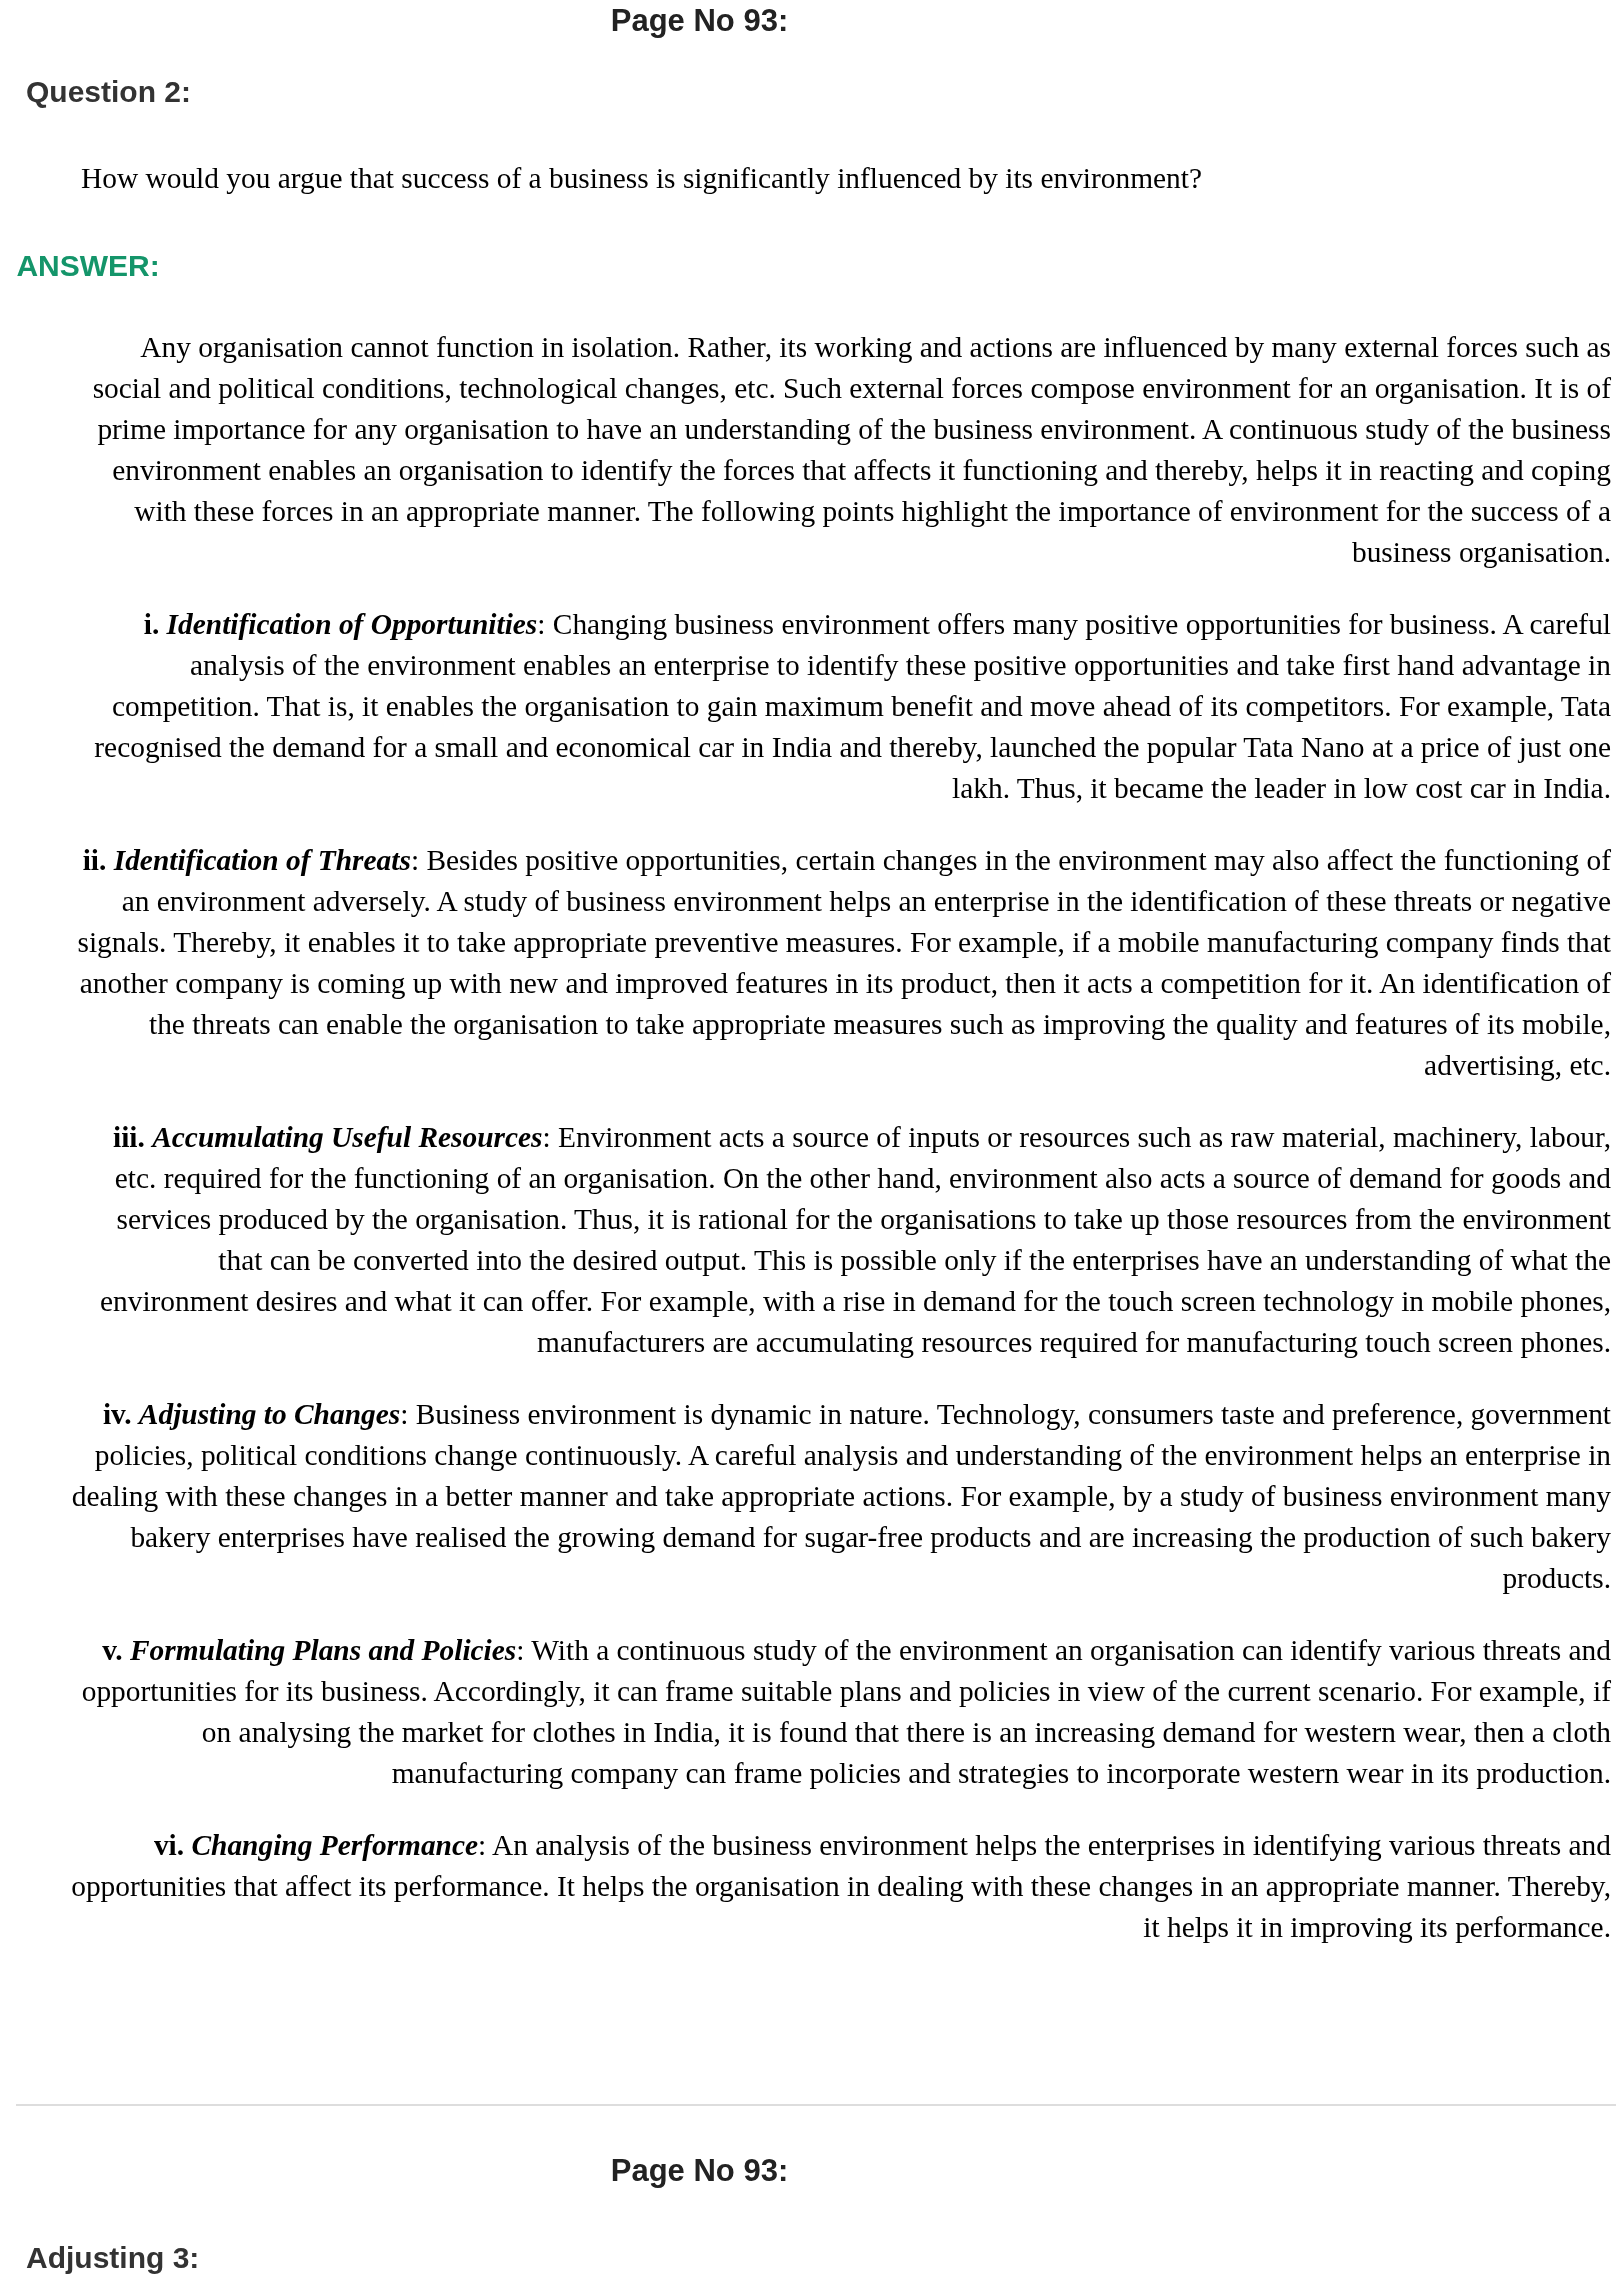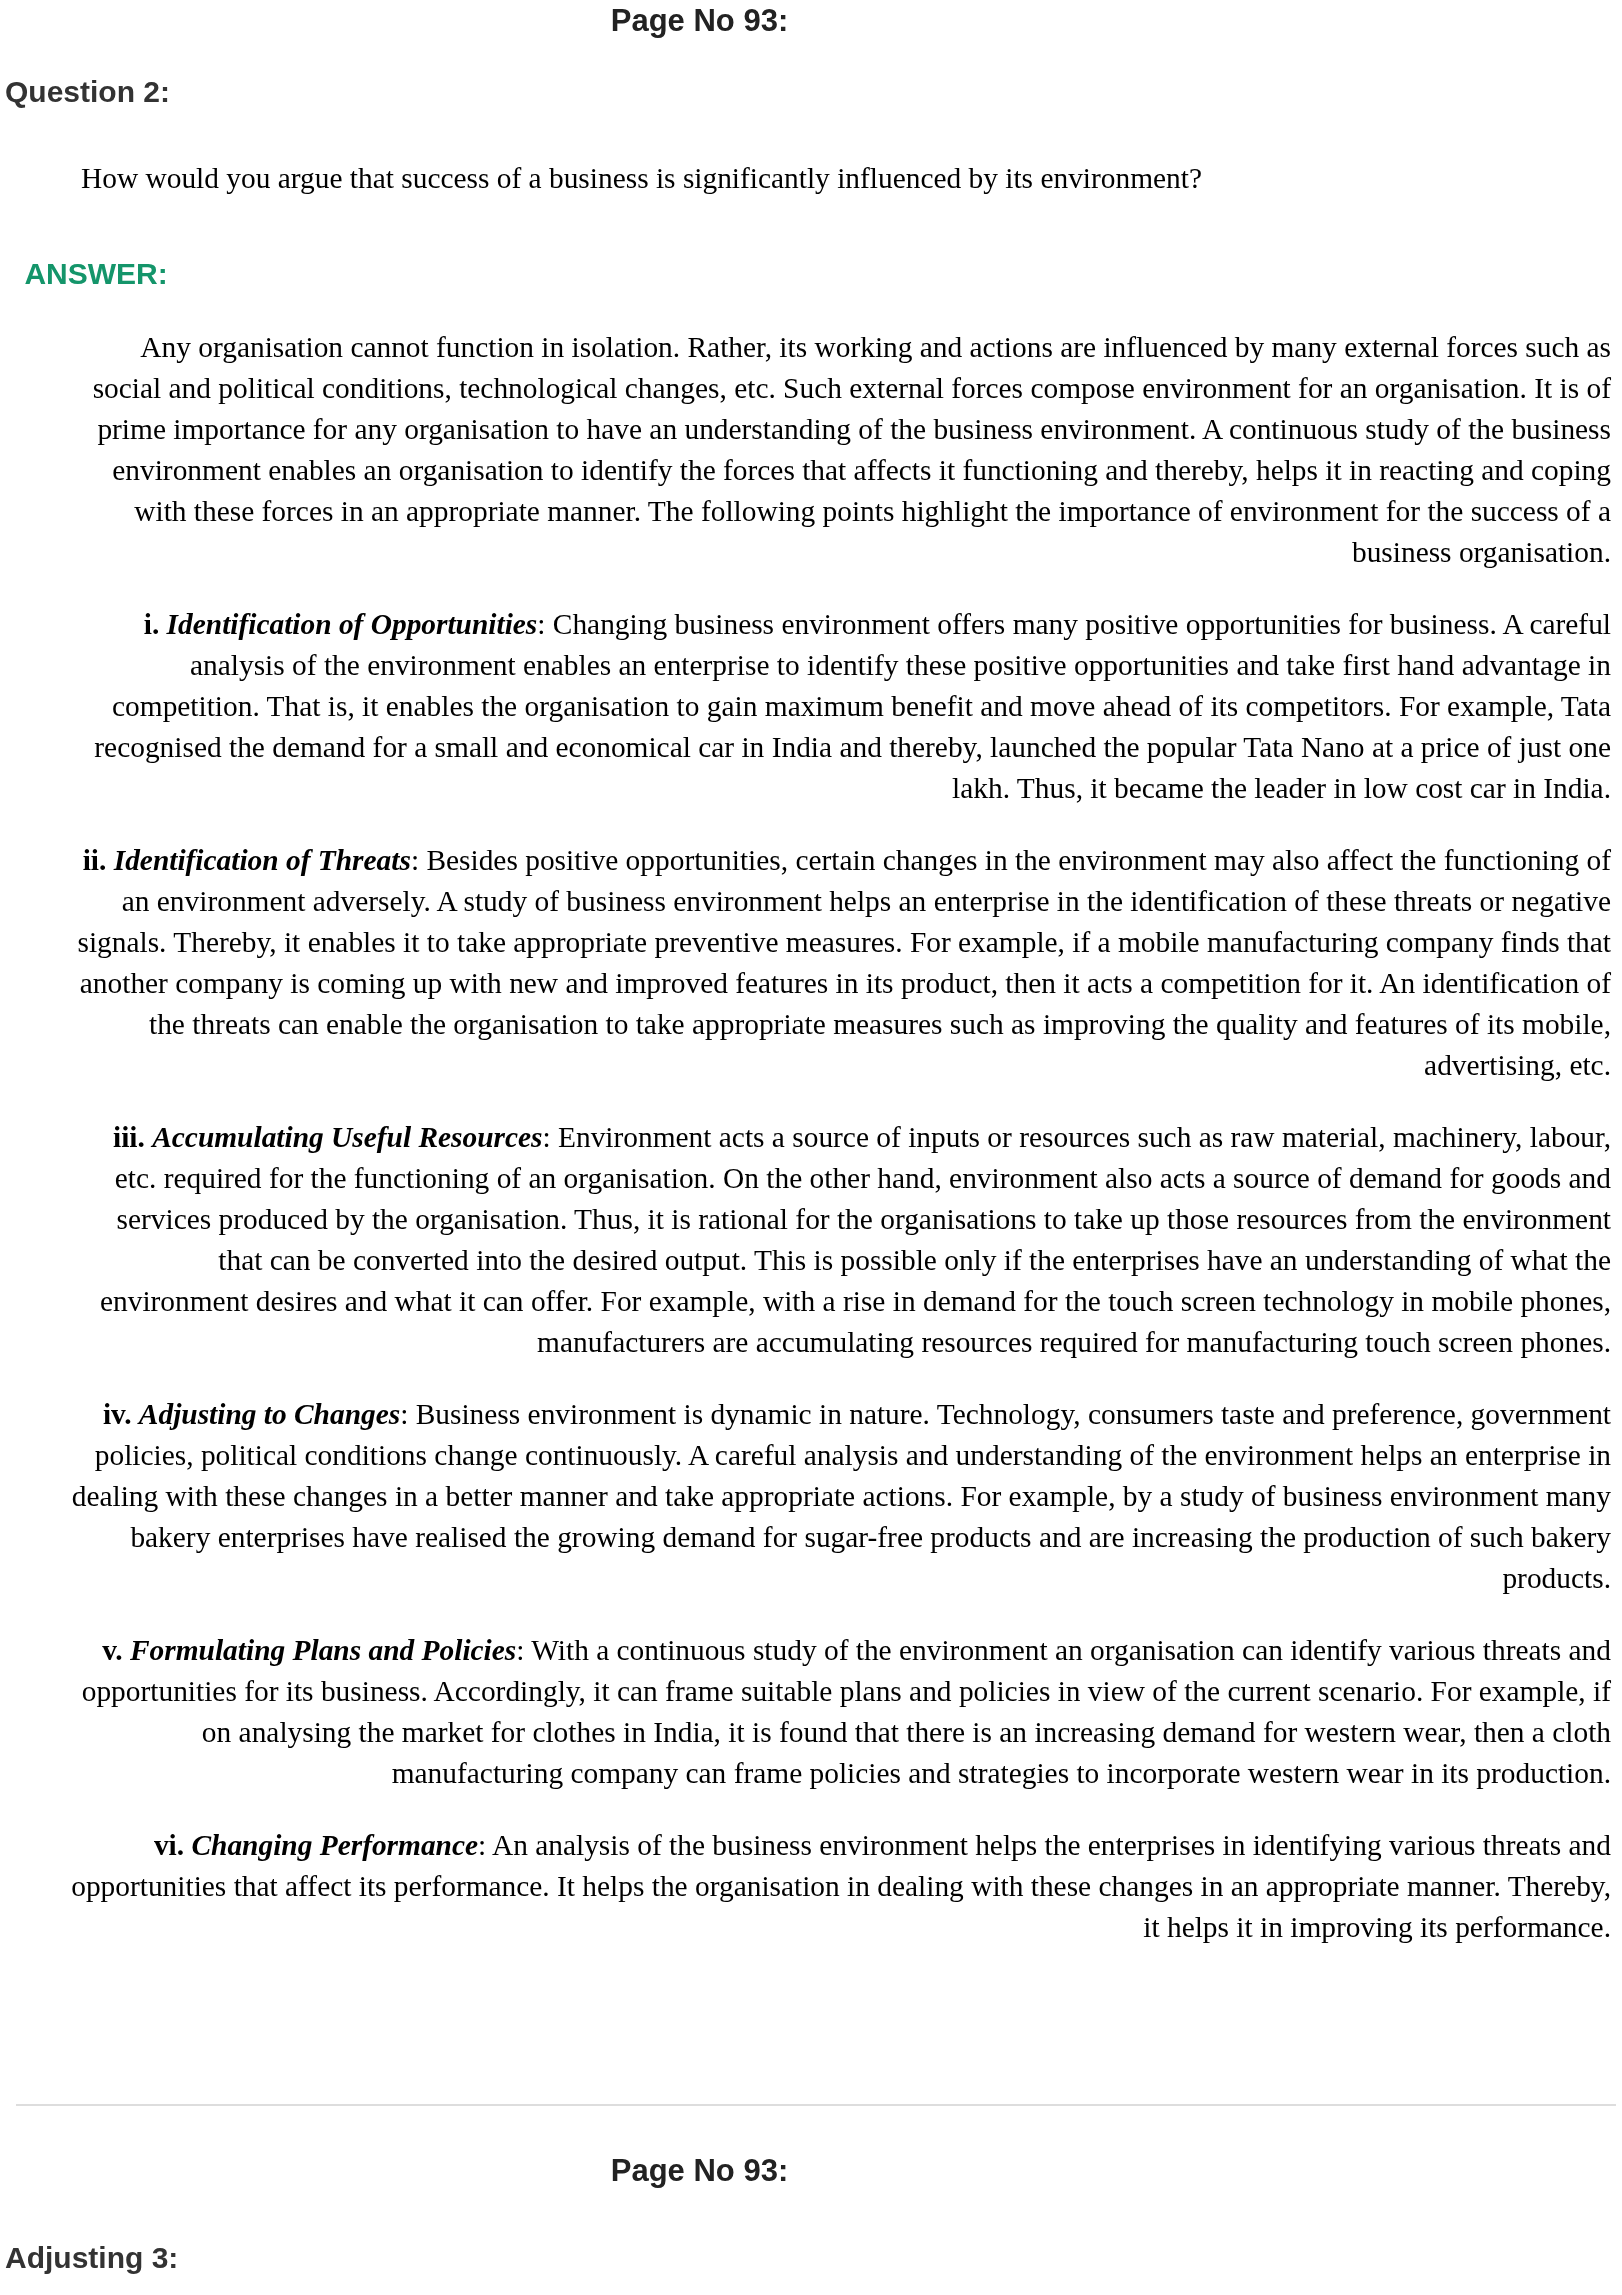--- a/index.html
+++ b/index.html
@@ -20,37 +20,37 @@
       text-align: center;
       font-family: "Liberation Sans", sans-serif;
       font-weight: bold;
       font-size: 31px;
       color: #222222;
       margin: 0;
       line-height: 1;
     }
     .question-heading {
       position: absolute;
-      left: 5px;
+      left: 26px;
       font-family: "Liberation Sans", sans-serif;
       font-weight: bold;
       font-size: 30px;
       color: #333333;
       margin: 0;
       line-height: 1;
     }
     .answer-heading {
       position: absolute;
       left: 16.4px;
       top: 251px;
       font-family: "Liberation Sans", sans-serif;
       font-weight: bold;
       font-size: 30px;
       color: #14956a;
-      margin: 8px;
+      margin: 0;
       line-height: 1;
     }
     .question-text {
       position: absolute;
       left: 67px;
       top: 145px;
       font-family: "Liberation Serif", serif;
       font-size: 29.4px;
       color: #000000;
       margin: 14px;

